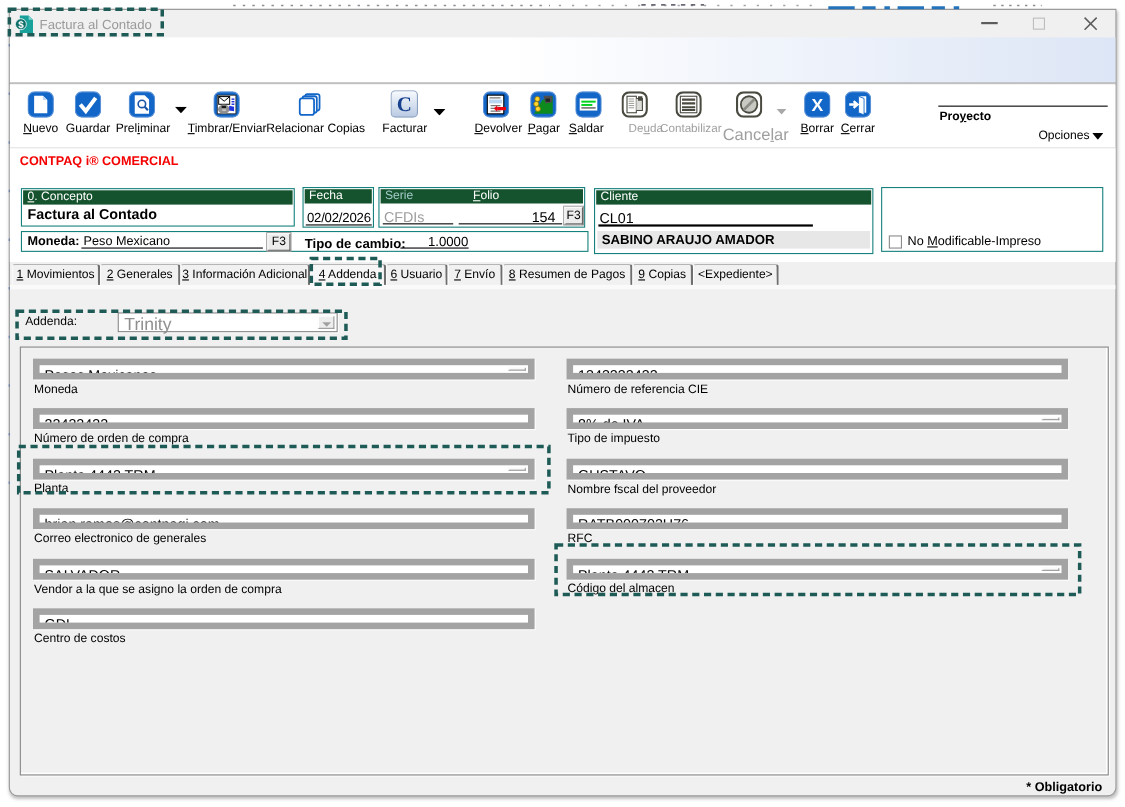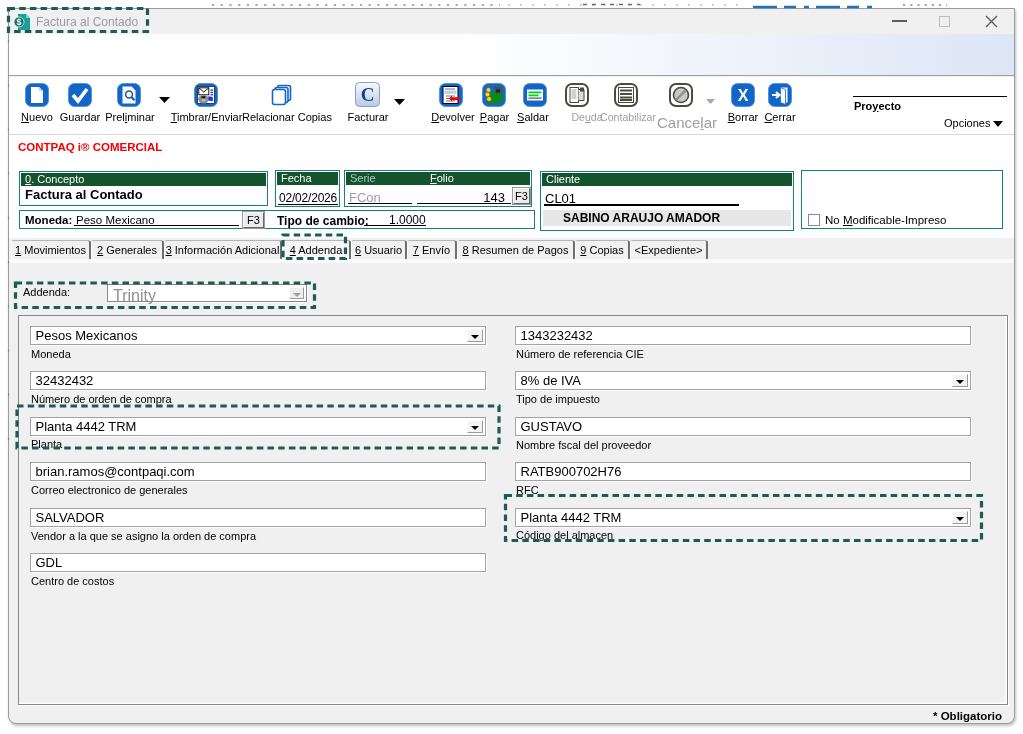--- a/index.html
+++ b/index.html
@@ -7,21 +7,21 @@
     font-family:"Liberation Sans", sans-serif; }
   #win { position:absolute; left:8px; top:8px; width:1007px; height:716px;
     background:#f0f0f0; border:1px solid #9b9b9b; border-radius:0 0 8px 8px;
     box-shadow:1px 2px 3px rgba(0,0,0,.25); }
   .abs { position:absolute; }
   .tealfill { background:#15807c; }
   .panel { position:absolute; background:#fff; border:1px solid #15807c; }
   .phead { position:absolute; left:1px; right:1px; top:1px; height:13px;
     background:#14532d; color:#fff; font-size:11px; line-height:13px;
     padding-left:4px; white-space:nowrap; }
-  .inp { position:absolute; background:#fff; border:1px solid #a3a3a3;
+  .inp { position:absolute; background:#fff; border:6px solid #a3a3a3;
     box-shadow:1px 1px 0 #fdfdfd; font-size:13px; color:#000;
     line-height:16px; padding:1px 0 0 5px; white-space:nowrap; overflow:hidden; }
   .flabel { position:absolute; font-size:11px; color:#000; white-space:nowrap; }
   .combtn { position:absolute; right:2px; top:2px; bottom:2px; width:16px;
     background:#f3f3f3; border:1px solid; border-color:#fdfdfd #9a9a9a #9a9a9a #fdfdfd; }
   .combtn:after { content:""; position:absolute; left:3px; top:5px;
     border:4px solid transparent; border-top:4px solid #000; }
   .combtn.dis:after { border-top-color:#a0a0a0; }
   .tlbl { position:absolute; font-size:11px; color:#000; text-align:center;
     white-space:nowrap; }
@@ -209,35 +209,35 @@
     </div>
 
     <div class="panel" style="left:266px;top:161px;width:65px;height:37px;">
       <div class="phead">Fecha</div>
       <div class="abs" style="left:3px;top:20px;font-size:12px;letter-spacing:-0.2px;">02/02/2026</div>
       <div class="abs" style="left:2px;top:33px;width:60px;height:1px;background:#000;"></div>
     </div>
 
     <div class="panel" style="left:335px;top:161px;width:188px;height:37px;">
       <div class="phead"><span style="color:#a6cbca;">Serie</span><span style="position:absolute;left:72px;margin-left:12px;"><u>F</u>olio</span></div>
-      <div class="abs" style="left:4px;top:19px;font-size:13px;color:#9d9d9d;">FCon</div>
+      <div class="abs" style="left:4px;top:19px;font-size:13px;color:#9d9d9d;">CFDIs</div>
       <div class="abs" style="left:3px;top:32px;width:64px;height:1px;background:#000;"></div>
-      <div class="abs" style="left:120px;top:19px;width:40px;font-size:13px;text-align:right;">143</div>
+      <div class="abs" style="left:120px;top:19px;width:40px;font-size:13px;text-align:right;">154</div>
       <div class="abs" style="left:72px;top:32px;width:94px;height:1px;background:#000;"></div>
       <div class="abs" style="left:168px;top:17px;width:17px;height:16px;background:#ececec;
         border:1px solid;border-color:#fdfdfd #666 #666 #fdfdfd;box-shadow:0 0 0 1px #999;
         font-size:11px;text-align:center;line-height:14px;">F3</div>
     </div>
 
     <div class="panel" style="left:531px;top:162px;width:254px;height:60px;">
       <div class="phead">Cliente</div>
       <div class="abs" style="left:4px;top:19px;font-size:13px;">CL01</div>
       <div class="abs" style="left:3px;top:32px;width:195px;height:1.5px;background:#000;"></div>
       <div class="abs" style="left:2px;top:38px;right:2px;height:16px;background:#e7e7e7;
-        font-size:12px;font-weight:bold;line-height:16px;padding-left:20px;">SABINO ARAUJO AMADOR</div>
+        font-size:12px;font-weight:bold;line-height:16px;padding-left:4px;">SABINO ARAUJO AMADOR</div>
     </div>
 
     <div class="panel" style="left:792px;top:161px;width:202px;height:59px;">
       <div class="abs" style="left:6px;top:43px;width:12px;height:12px;background:#fff;border:1px solid #8a8a8a;"></div>
       <div class="abs" style="left:23px;top:43px;font-size:11.5px;">No <u>M</u>odificable-Impreso</div>
     </div>
 
     <div class="panel" style="left:10px;top:201px;width:516px;height:19px;">
       <div class="abs" style="left:5px;top:3px;font-size:11.5px;font-weight:bold;">Moneda:</div>
       <div class="abs" style="left:56px;top:3px;font-size:11.5px;">Peso Mexicano</div>

